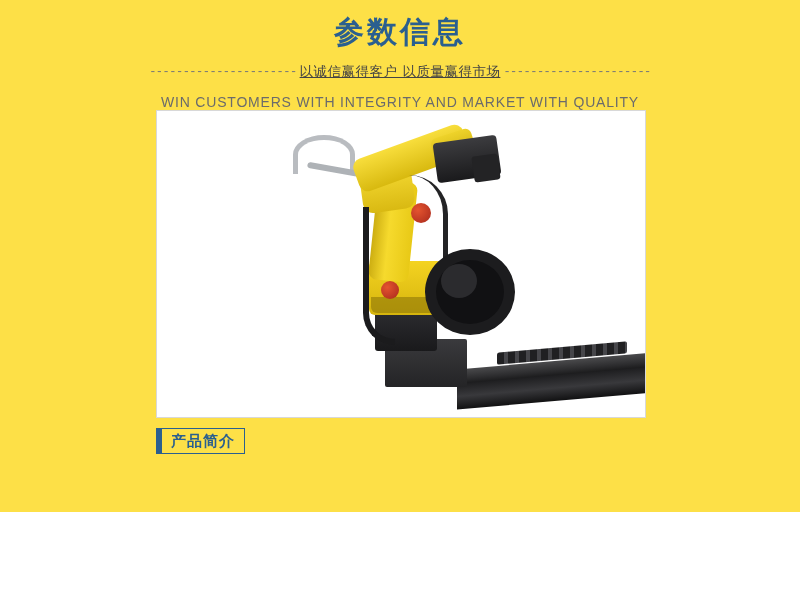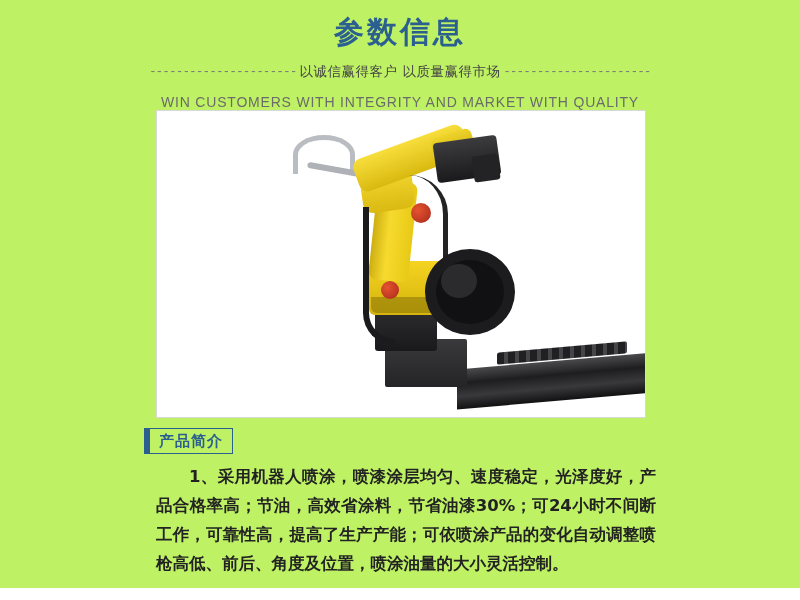--- a/index.html
+++ b/index.html
@@ -9,22 +9,22 @@
   body {
     width: 800px;
     height: 600px;
     background: #ffffff;
     font-family: "Liberation Sans", sans-serif;
     overflow: hidden;
   }
   .page {
     position: relative;
     width: 800px;
-    height: 588px;
-    background: #bef264;
+    height: 512px;
+    background: #fde047;
   }
 
   
   .header {
     padding-top: 12px;
     text-align: center;
   }
   .main-title {
     font-size: 30px;
     font-weight: bold;
@@ -47,20 +47,21 @@
     color: #777777;
     font-size: 12px;
     letter-spacing: -0.5px;
     white-space: nowrap;
     font-family: "Liberation Mono", monospace;
   }
   .subtitle-cn {
     padding: 0 3px;
     white-space: nowrap;
     color: #444444;
+    text-decoration: underline;
   }
   .subtitle-en {
     margin-top: 13px;
     font-size: 14px;
     color: #6b6b6b;
     letter-spacing: 0.8px;
     font-family: "Liberation Sans", sans-serif;
   }
 
   
@@ -273,21 +274,21 @@
     width: 130px;
     height: 12px;
     background: repeating-linear-gradient(90deg,#202022 0 7px,#46464a 7px 11px);
     transform: skewY(-5deg);
     border-radius: 2px;
   }
 
   
   .sec-head {
     position: absolute;
-    left: 144px;
+    left: 156px;
     top: 428px;
     display: flex;
     align-items: stretch;
     height: 26px;
   }
   .sec-bar {
     width: 6px;
     background: #2a5f8f;
   }
   .sec-box {
@@ -357,15 +358,14 @@
       <div class="rb red1"></div>
       <div class="rb red2"></div>
     </div>
   </div>
 
   <div class="sec-head">
     <div class="sec-bar"></div>
     <div class="sec-box">产品简介</div>
   </div>
 
-  <div class="body-text">1、采用机器人喷涂，喷漆涂层均匀、速度稳定，光泽度好，产品合格率高；节油，高效省涂料，节省油漆30%；可24小时不间断工作，可靠性高，提高了生产产能；可依喷涂产品的变化自动调整喷枪高低、前后、角度及位置，喷涂油量的大小灵活控制。</div>
 
 </div>
 
 </body></html>

